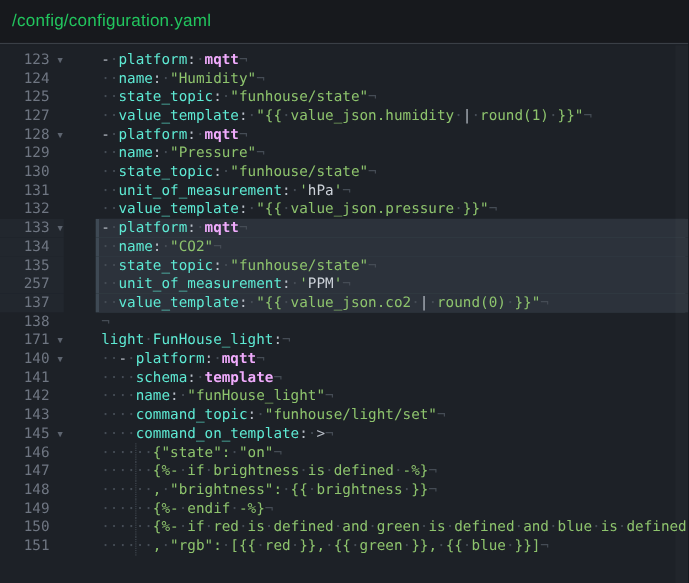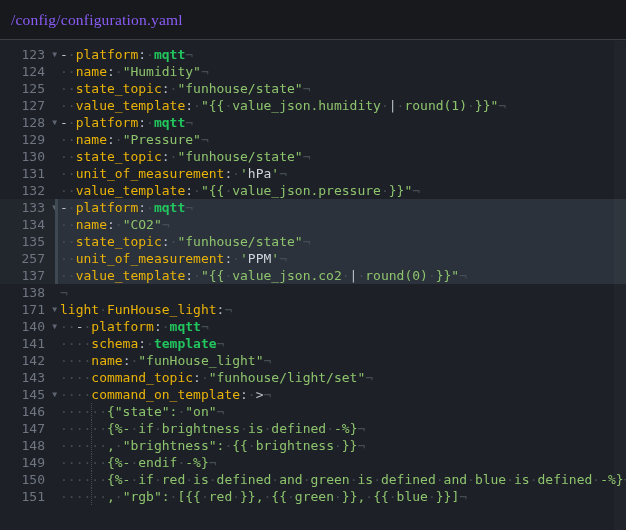--- a/index.html
+++ b/index.html
@@ -1,33 +1,33 @@
 <!DOCTYPE html>
 <html><head>
 <meta charset="utf-8">
 <style>
   html,body{margin:0;padding:0;background:#121418;}
   .window{position:relative;width:626px;height:530px;overflow:hidden;background:#1d2127;
           font-family:"DejaVu Sans Mono",monospace;}
   .titlebar{position:absolute;top:0;left:0;right:0;height:40px;background:#17191d;
             border-bottom:1px solid #3a3f46;display:flex;align-items:center;
             padding-left:11px;box-sizing:border-box;}
-  .titlebar .path{color:#8b5cf6;font-family:Liberation Serif, serif;font-size:15.5px;letter-spacing:.2px;}
+  .titlebar .path{color:#22c55e;font-family:Liberation Sans, sans-serif;font-size:15.5px;letter-spacing:.2px;}
   .editor{position:absolute;top:41px;left:0;right:0;bottom:0;overflow:hidden;
           background:#1d2127;padding-top:5px;}
-  .row{display:flex;height:17px;line-height:17px;font-size:13px;white-space:pre;}
+  .row{display:flex;height:17px;line-height:17px;font-size:13px;white-space:pre;gap:32px;}
   .gutter{flex:none;width:58px;box-sizing:border-box;position:relative;
           text-align:right;padding-right:13px;color:#6f7682;}
   .fold{position:absolute;right:1px;top:0;font-size:8px;color:#5e6570;line-height:17px;}
   .code{flex:1;position:relative;padding-left:2px;}
   .row.sel .code{background:#2c323b;box-shadow:-3px 0 0 #3e4954;}
   .row.sel .gutter{background:#22272e;}
-  .key{color:#eab308;}
+  .key{color:#5eead4;}
   .str{color:#8ec46d;}
-  .val{color:#22c55e;font-weight:700;}
+  .val{color:#f0abfc;font-weight:700;}
   .ws{color:#454c55;}
   .eol{color:#454c55;}
   .punct{color:#b9bfc8;}
   .lit{color:#ced3da;}
   .iguide{position:absolute;left:33px;top:0;bottom:0;border-left:1px dotted #454c55;}
   .sbtrack{position:absolute;top:41px;right:0;width:12px;bottom:0;background:rgba(255,255,255,0.02);}
 </style>
 </head>
 <body>
 

